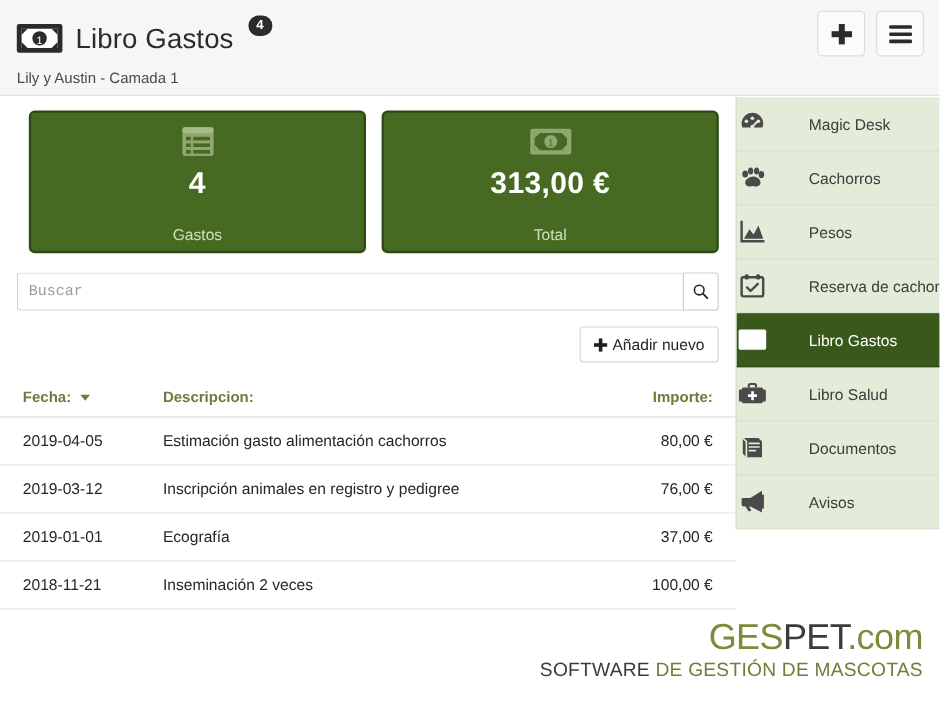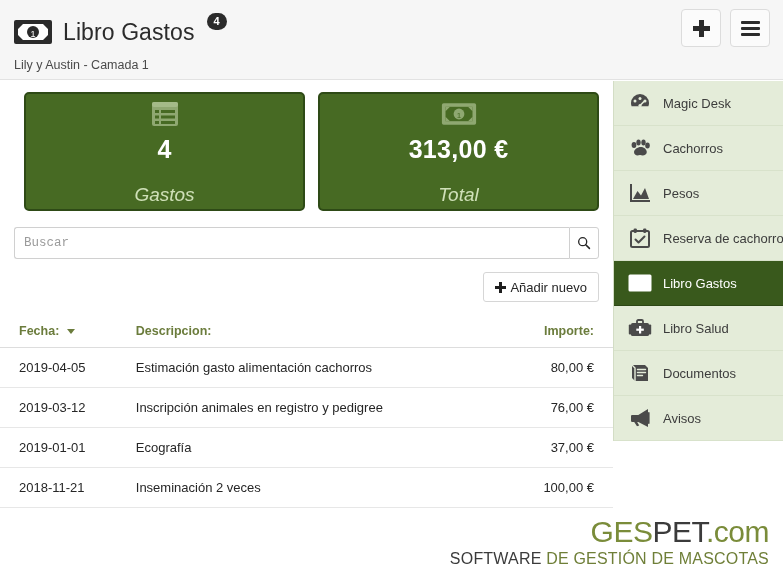--- a/index.html
+++ b/index.html
@@ -70,21 +70,21 @@
     background: #476a23;
     border: 2px solid #2e4a16;
     border-radius: 5px;
     color: #ffffff;
     display: flex; flex-direction: column;
     align-items: center; justify-content: center;
     cursor: pointer;
   }
   .card-icon { height: 34px; display: flex; align-items: center; justify-content: center; margin-bottom: 4px; }
   .card-value { font-size: 25px; font-weight: bold; letter-spacing: .3px; }
-  .card-label { font-size: 19px; color: #cfe0b8; margin-top: 20px; font-style: italic; }
+  .card-label { font-size: 13px; color: #cfe0b8; margin-top: 20px; }
 
   .search-row { padding: 16px 14px 0 14px; display: flex; }
   .search-input {
     flex: 1; height: 32px;
     border: 1px solid #d0d0d0; border-right: none;
     border-radius: 3px 0 0 3px;
     padding: 0 9px; font-size: 12.5px;
     color: #333; background: #fff;
     font-family: Liberation Mono, monospace;
     outline: none;
@@ -138,23 +138,24 @@
 
   
   .sidebar {
     position: absolute; right: 0; top: 81px;
     width: 170px;
     background: #e4ecd9;
     border-left: 1px solid #d3ddc5;
   }
   .side-item {
     display: flex; align-items: center;
-    height: 45px; padding-left: 13px;
+    height: 45px; padding-left: 0;
     border-bottom: 1px solid #d8e2cb;
     cursor: pointer;
+    gap: 24px;
   }
   .side-item .si-icon {
     width: 26px; height: 26px; flex: 0 0 auto;
     display: flex; align-items: center; justify-content: center;
   }
   .side-item .si-label {
     margin-left: 10px; font-size: 13px; color: #3c3c3c;
     white-space: nowrap; overflow: hidden;
   }
   .side-item.active { background: #39591c; border-bottom-color: #2c4715; }

